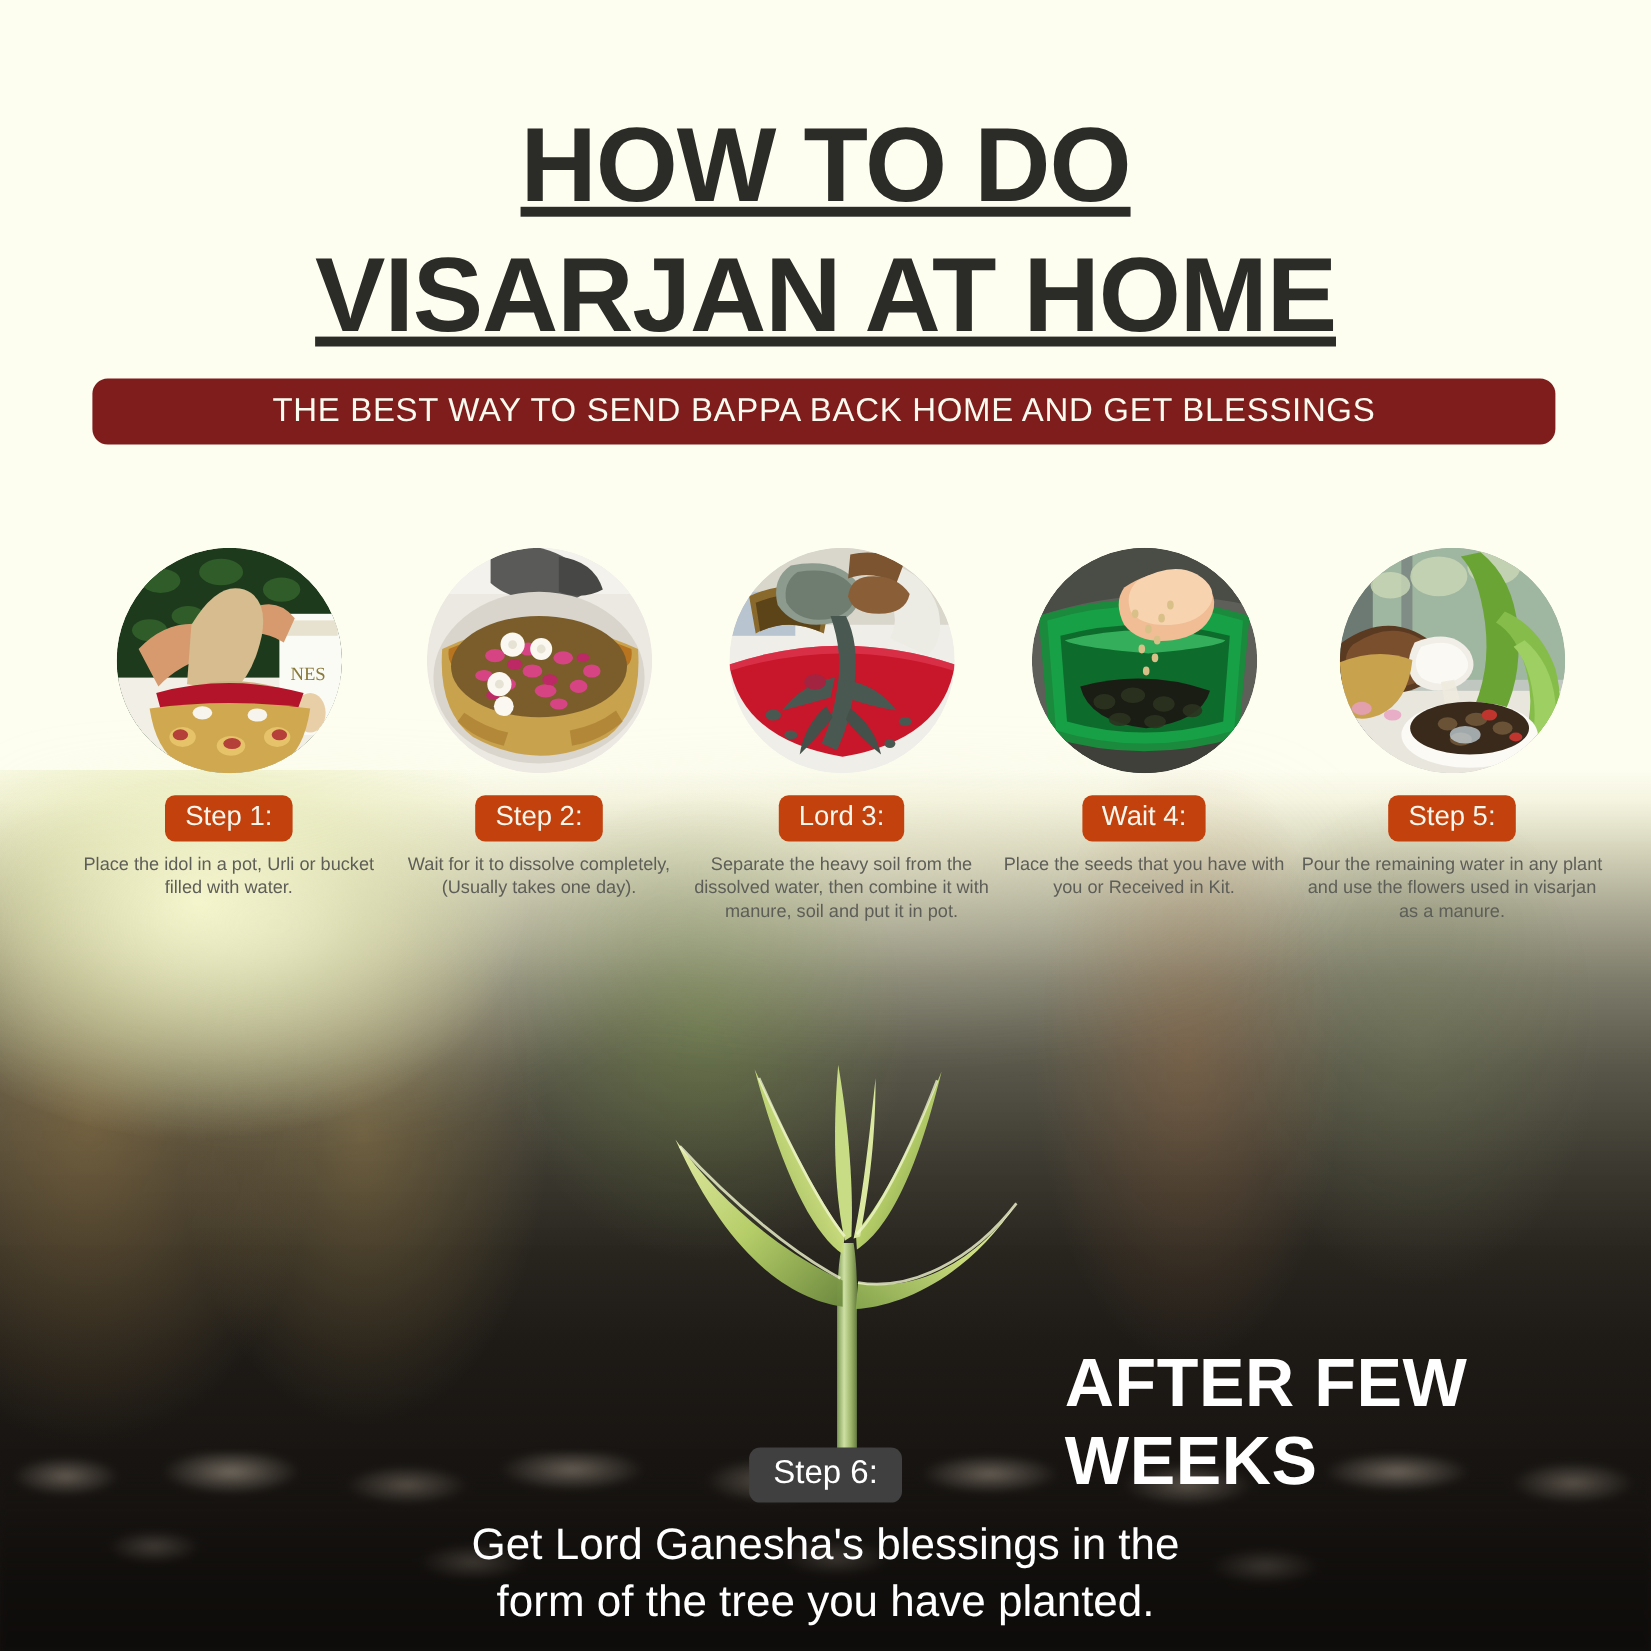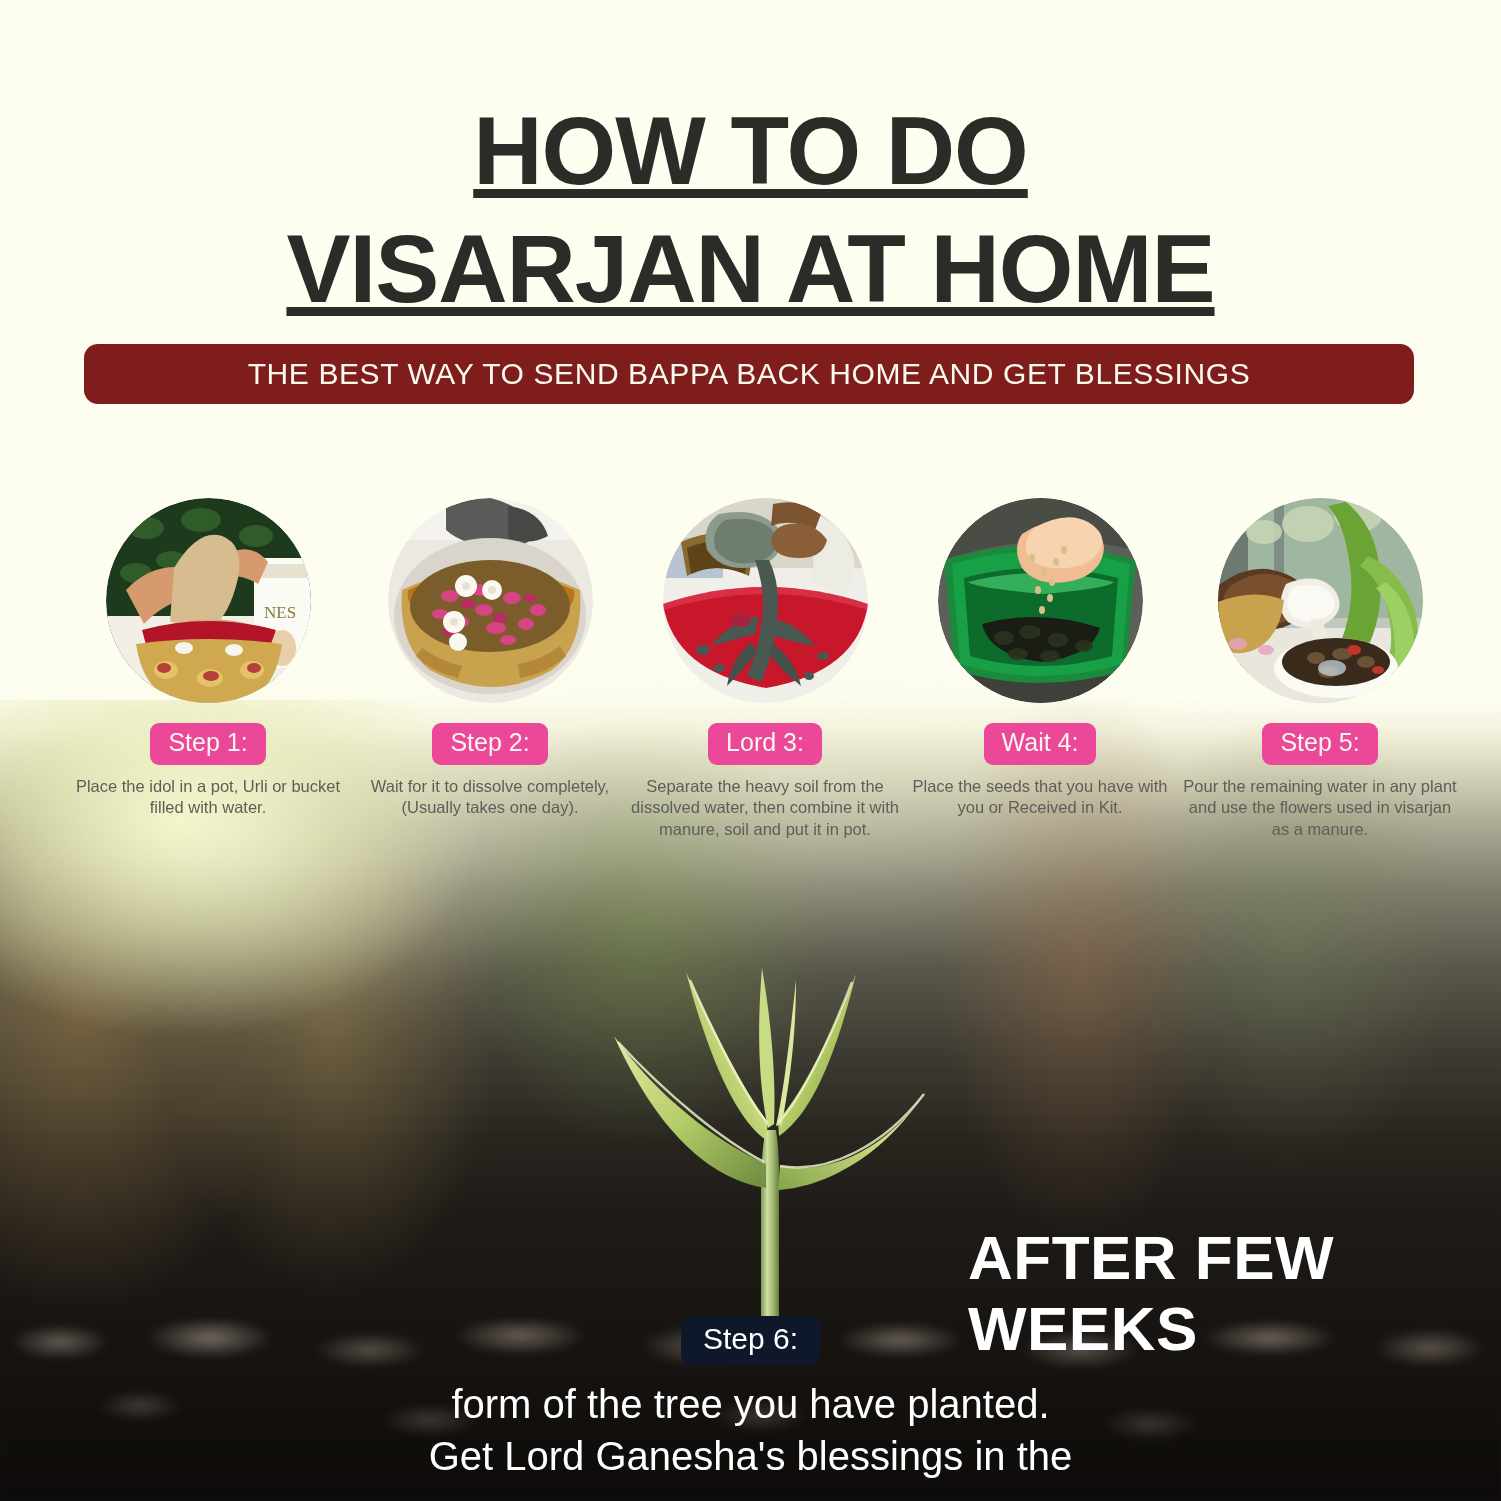--- a/index.html
+++ b/index.html
@@ -87,36 +87,36 @@
   
   .steps{position:absolute;left:0;top:498px;width:1501px;height:340px;}
   .step{position:absolute;top:0;width:290px;text-align:center;}
   .step .thumb{
     width:205px;height:205px;border-radius:50%;margin:0 auto;
     overflow:hidden;position:relative;display:block;
   }
   .step .thumb svg{display:block;width:205px;height:205px;}
   .badge{
     display:inline-block;margin-top:20px;
-    background:#ec4899;color:#F6F6EC;
+    background:#c2410c;color:#F6F6EC;
     font-size:25px;line-height:1;padding:7px 18px 10px 18px;border-radius:9px;
   }
   .caption{
     margin-top:11px;font-size:16.5px;line-height:1.30;color:#5E5E58;
     padding:0 4px;
   }
 
   
   .after-weeks{
     position:absolute;left:968px;top:1222px;
     font-size:62px;font-weight:bold;color:#FFFFFF;letter-spacing:0.5px;
   }
   .step6-wrap{position:absolute;left:0;top:1316px;width:1501px;text-align:center;}
   .step6-badge{
-    display:inline-block;background:#0f172a;color:#FFFFFF;
+    display:inline-block;background:#404040;color:#FFFFFF;
     font-size:30px;line-height:1;padding:8px 22px 12px 22px;border-radius:10px;
   }
   .step6-text{
     margin-top:12px;color:#FFFFFF;font-size:40px;line-height:1.30;
   }
 
   
   .seedling{position:absolute;left:598px;top:950px;width:340px;height:400px;}
 </style>
 </head>
@@ -416,18 +416,18 @@
       <div class="caption">Pour the remaining water in any plant and use the flowers used in visarjan as a manure.</div>
     </div>
 
   </div>
 
   <div class="after-weeks">AFTER FEW WEEKS</div>
 
   <div class="step6-wrap">
     <div class="step6-badge">Step 6:</div>
     <div class="step6-text">
+      <div>Get Lord Ganesha's blessings in the</div>
       <div>form of the tree you have planted.</div>
-      <div>Get Lord Ganesha's blessings in the</div>
     </div>
   </div>
 
 </div>
 
 </body></html>

